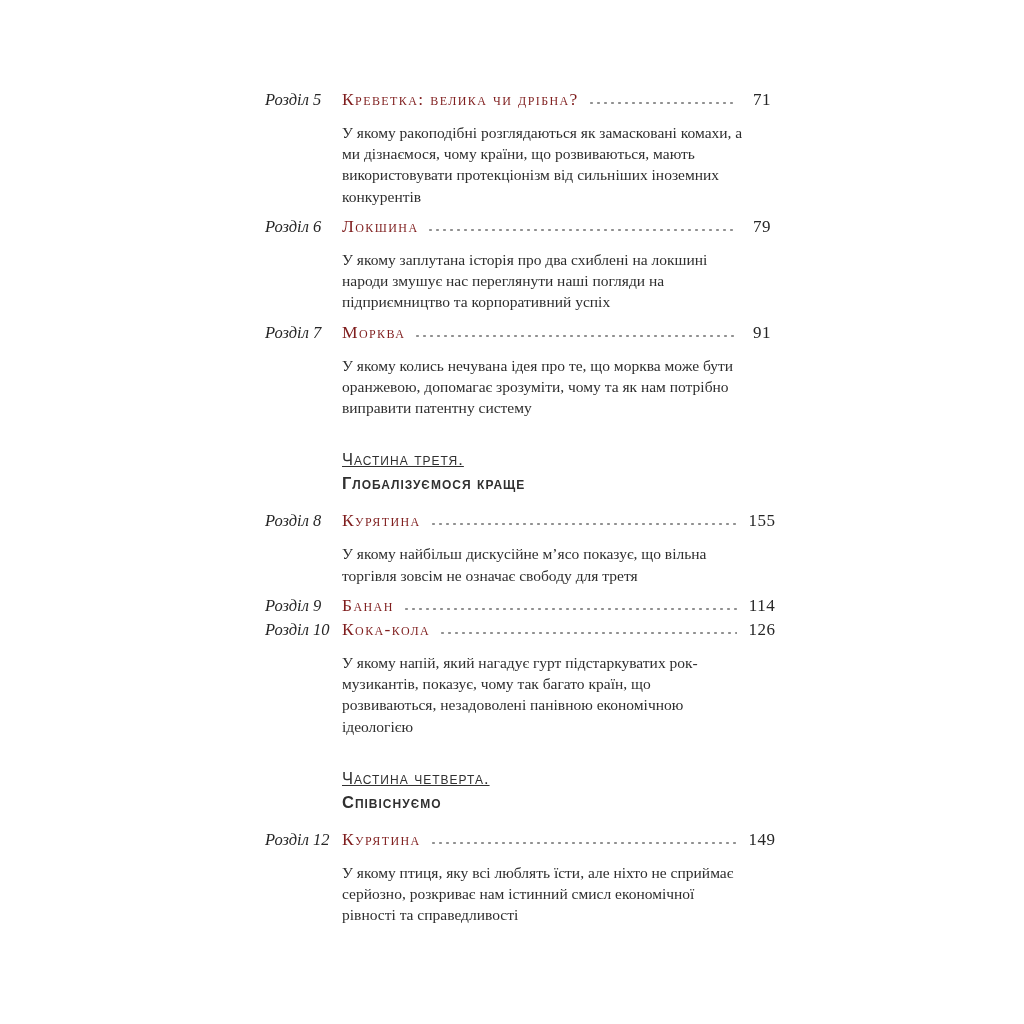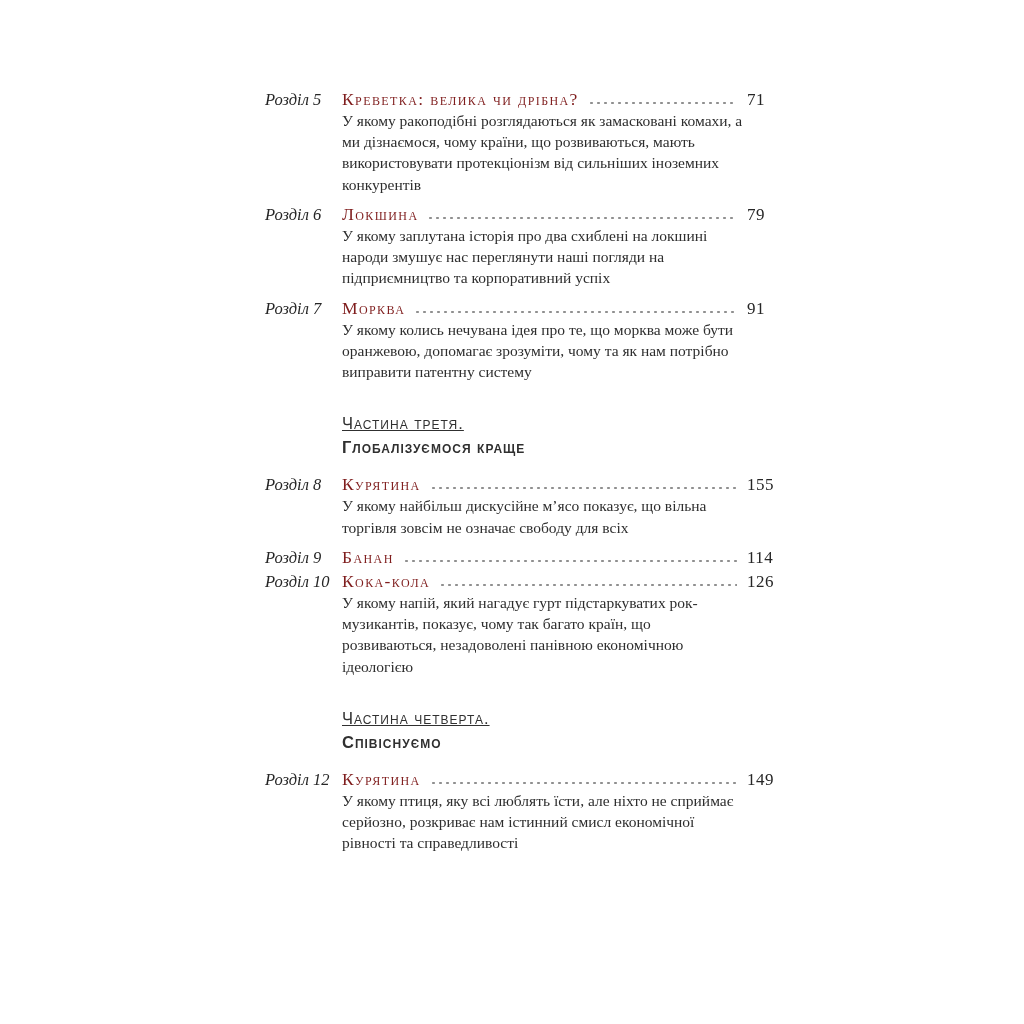--- a/index.html
+++ b/index.html
@@ -49,31 +49,31 @@
     margin: 0 10px 0 9px;
     background-image: radial-gradient(circle, #8f8f8f 1.05px, rgba(0,0,0,0) 1.45px);
     background-size: 7px 4px;
     background-repeat: repeat-x;
     background-position: left bottom 5px;
     min-width: 14px;
   }
   .page-num {
     flex: 0 0 auto;
     min-width: 30px;
-    text-align: left;
+    text-align: center;
     font-size: 17px;
     letter-spacing: 0.5px;
   }
   .chapter-desc {
     margin-left: 77px;
     max-width: 403px;
     font-size: 15.5px;
     line-height: 1.37;
     color: #2e2e2e;
-    margin-top: 0;
+    margin-top: 12px;
     margin-bottom: 9px;
   }
   
   .part-heading {
     margin-left: 77px;
     margin-top: 32px;
     margin-bottom: 17px;
     font-family: "Liberation Sans", sans-serif;
     color: #303030;
   }
@@ -132,21 +132,21 @@
     <div class="part-line2">Глобалізуємося краще</div>
   </div>
 
   <div>
     <div class="chapter-row">
       <span class="chapter-label">Розділ 8</span>
       <span class="chapter-title">Курятина</span>
       <span class="leader"></span>
       <span class="page-num">155</span>
     </div>
-    <div class="chapter-desc">У якому найбільш дискусійне м’ясо показує, що вільна торгівля зовсім не означає свободу для всіх</div>
+    <div class="chapter-desc">У якому найбільш дискусійне м’ясо показує, що вільна торгівля зовсім не означає свободу для третя</div>
   </div>
 
   <div>
     <div class="chapter-row">
       <span class="chapter-label">Розділ 9</span>
       <span class="chapter-title">Банан</span>
       <span class="leader"></span>
       <span class="page-num">114</span>
     </div>
   </div>

